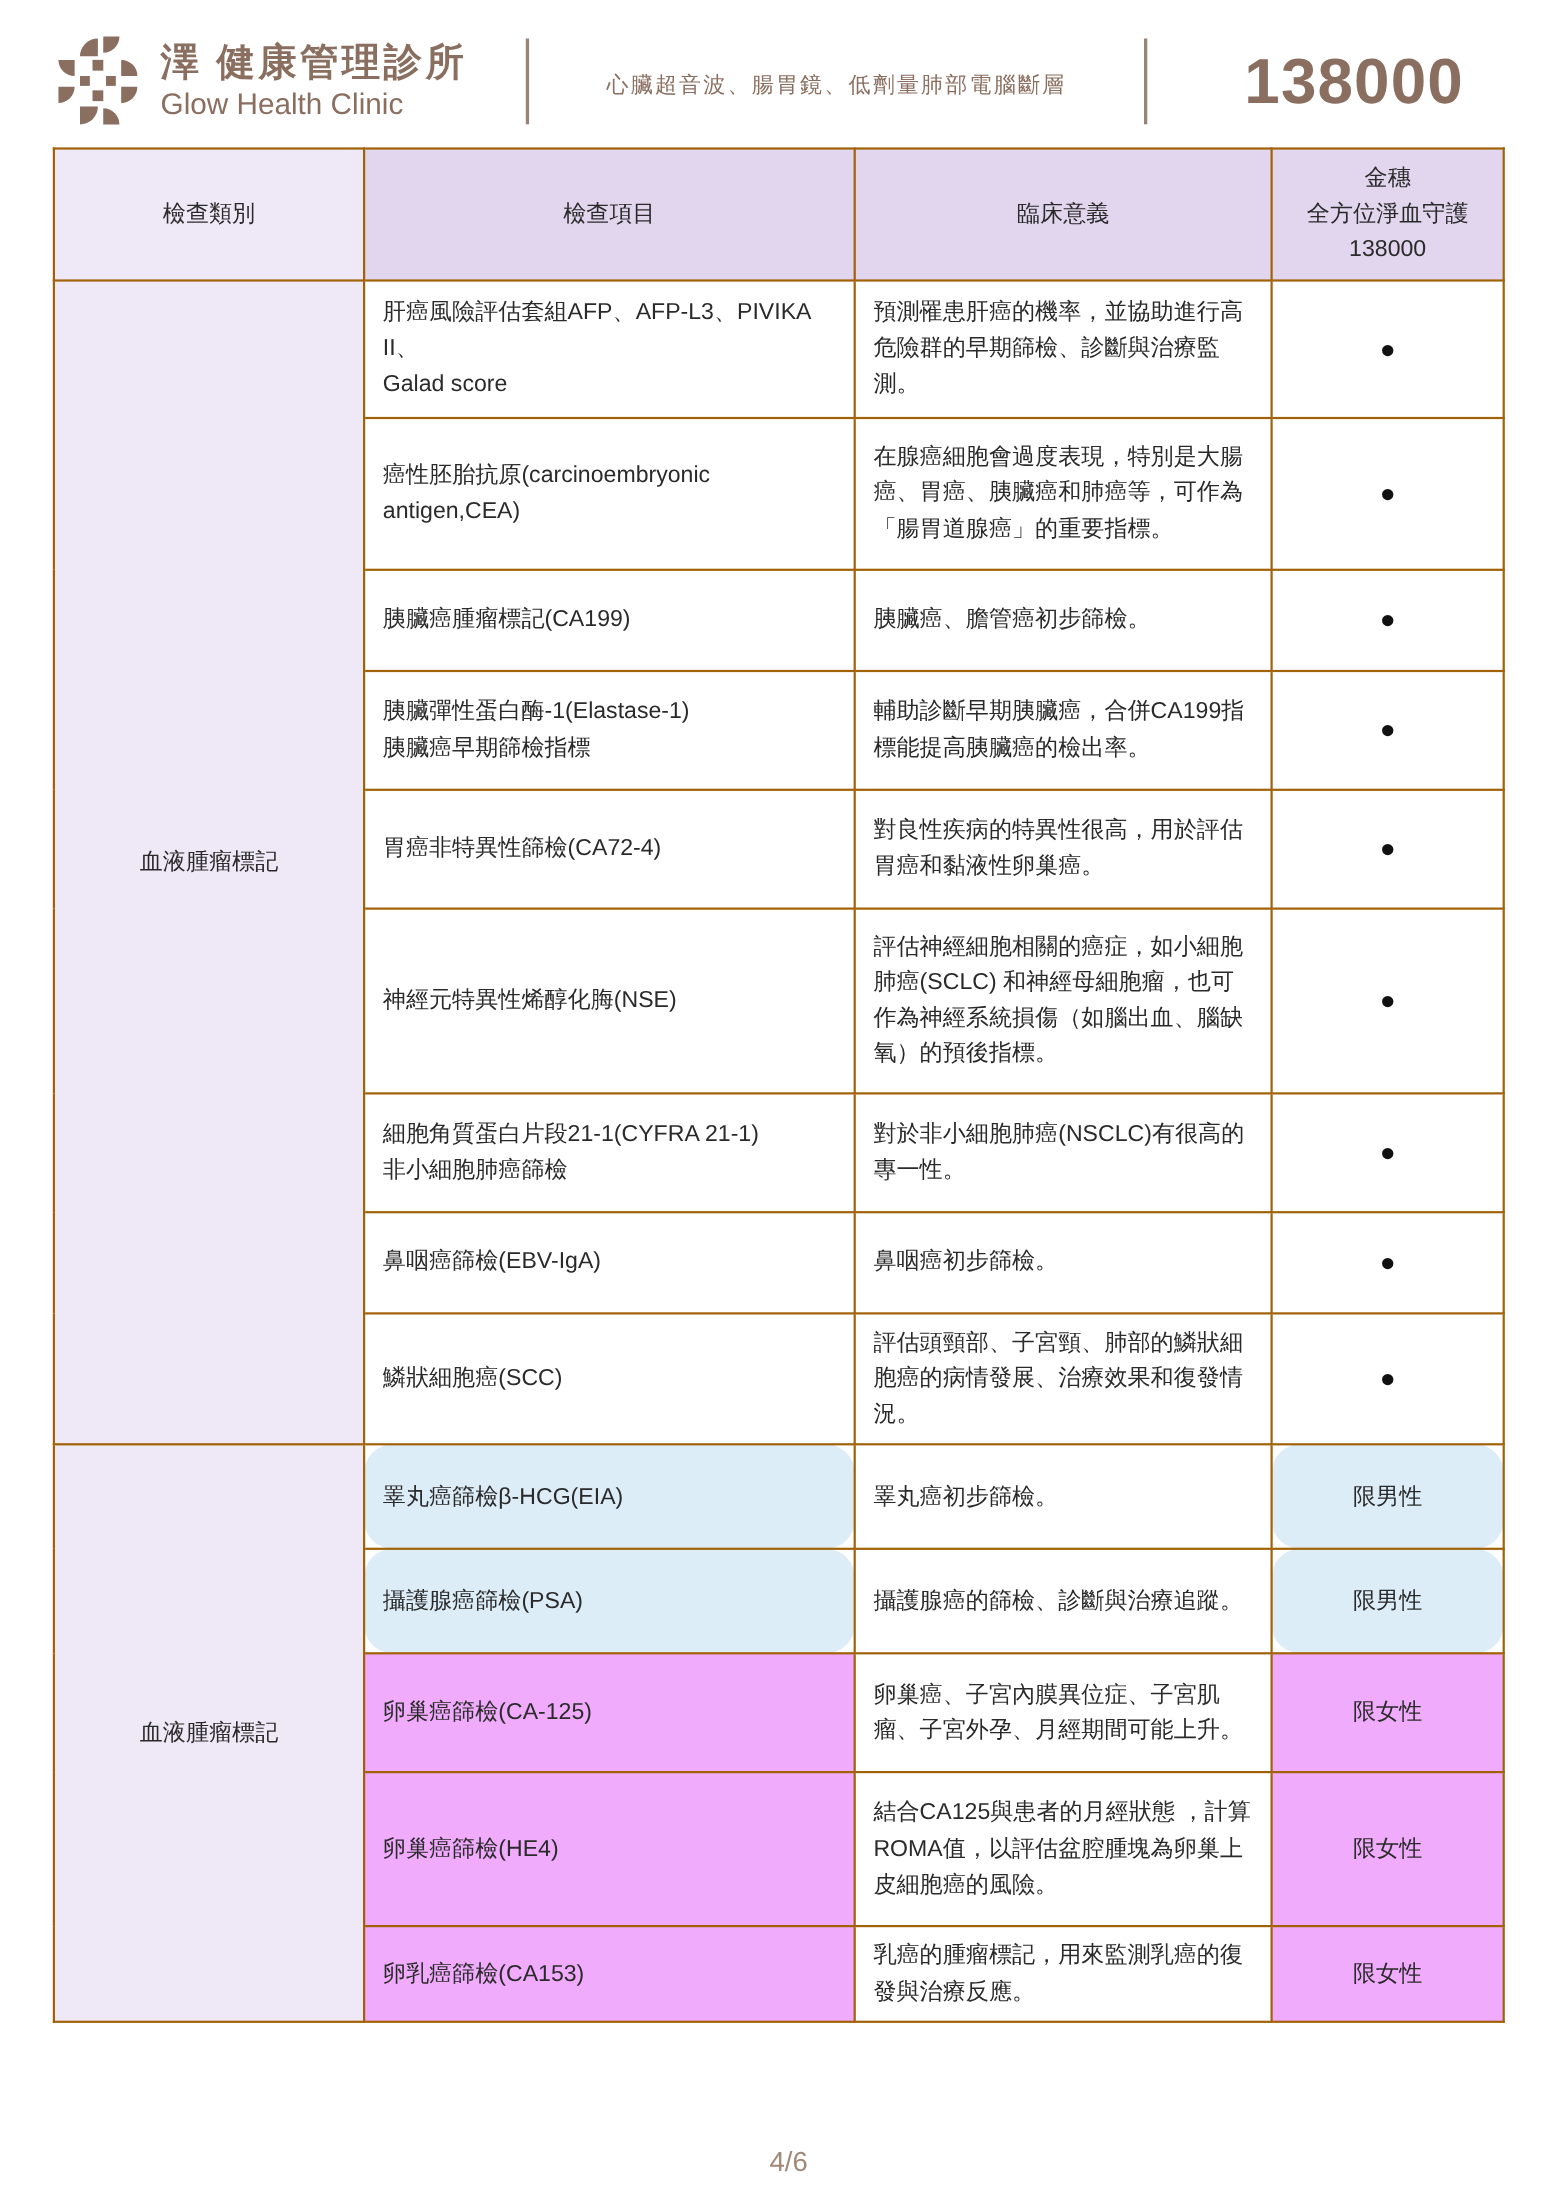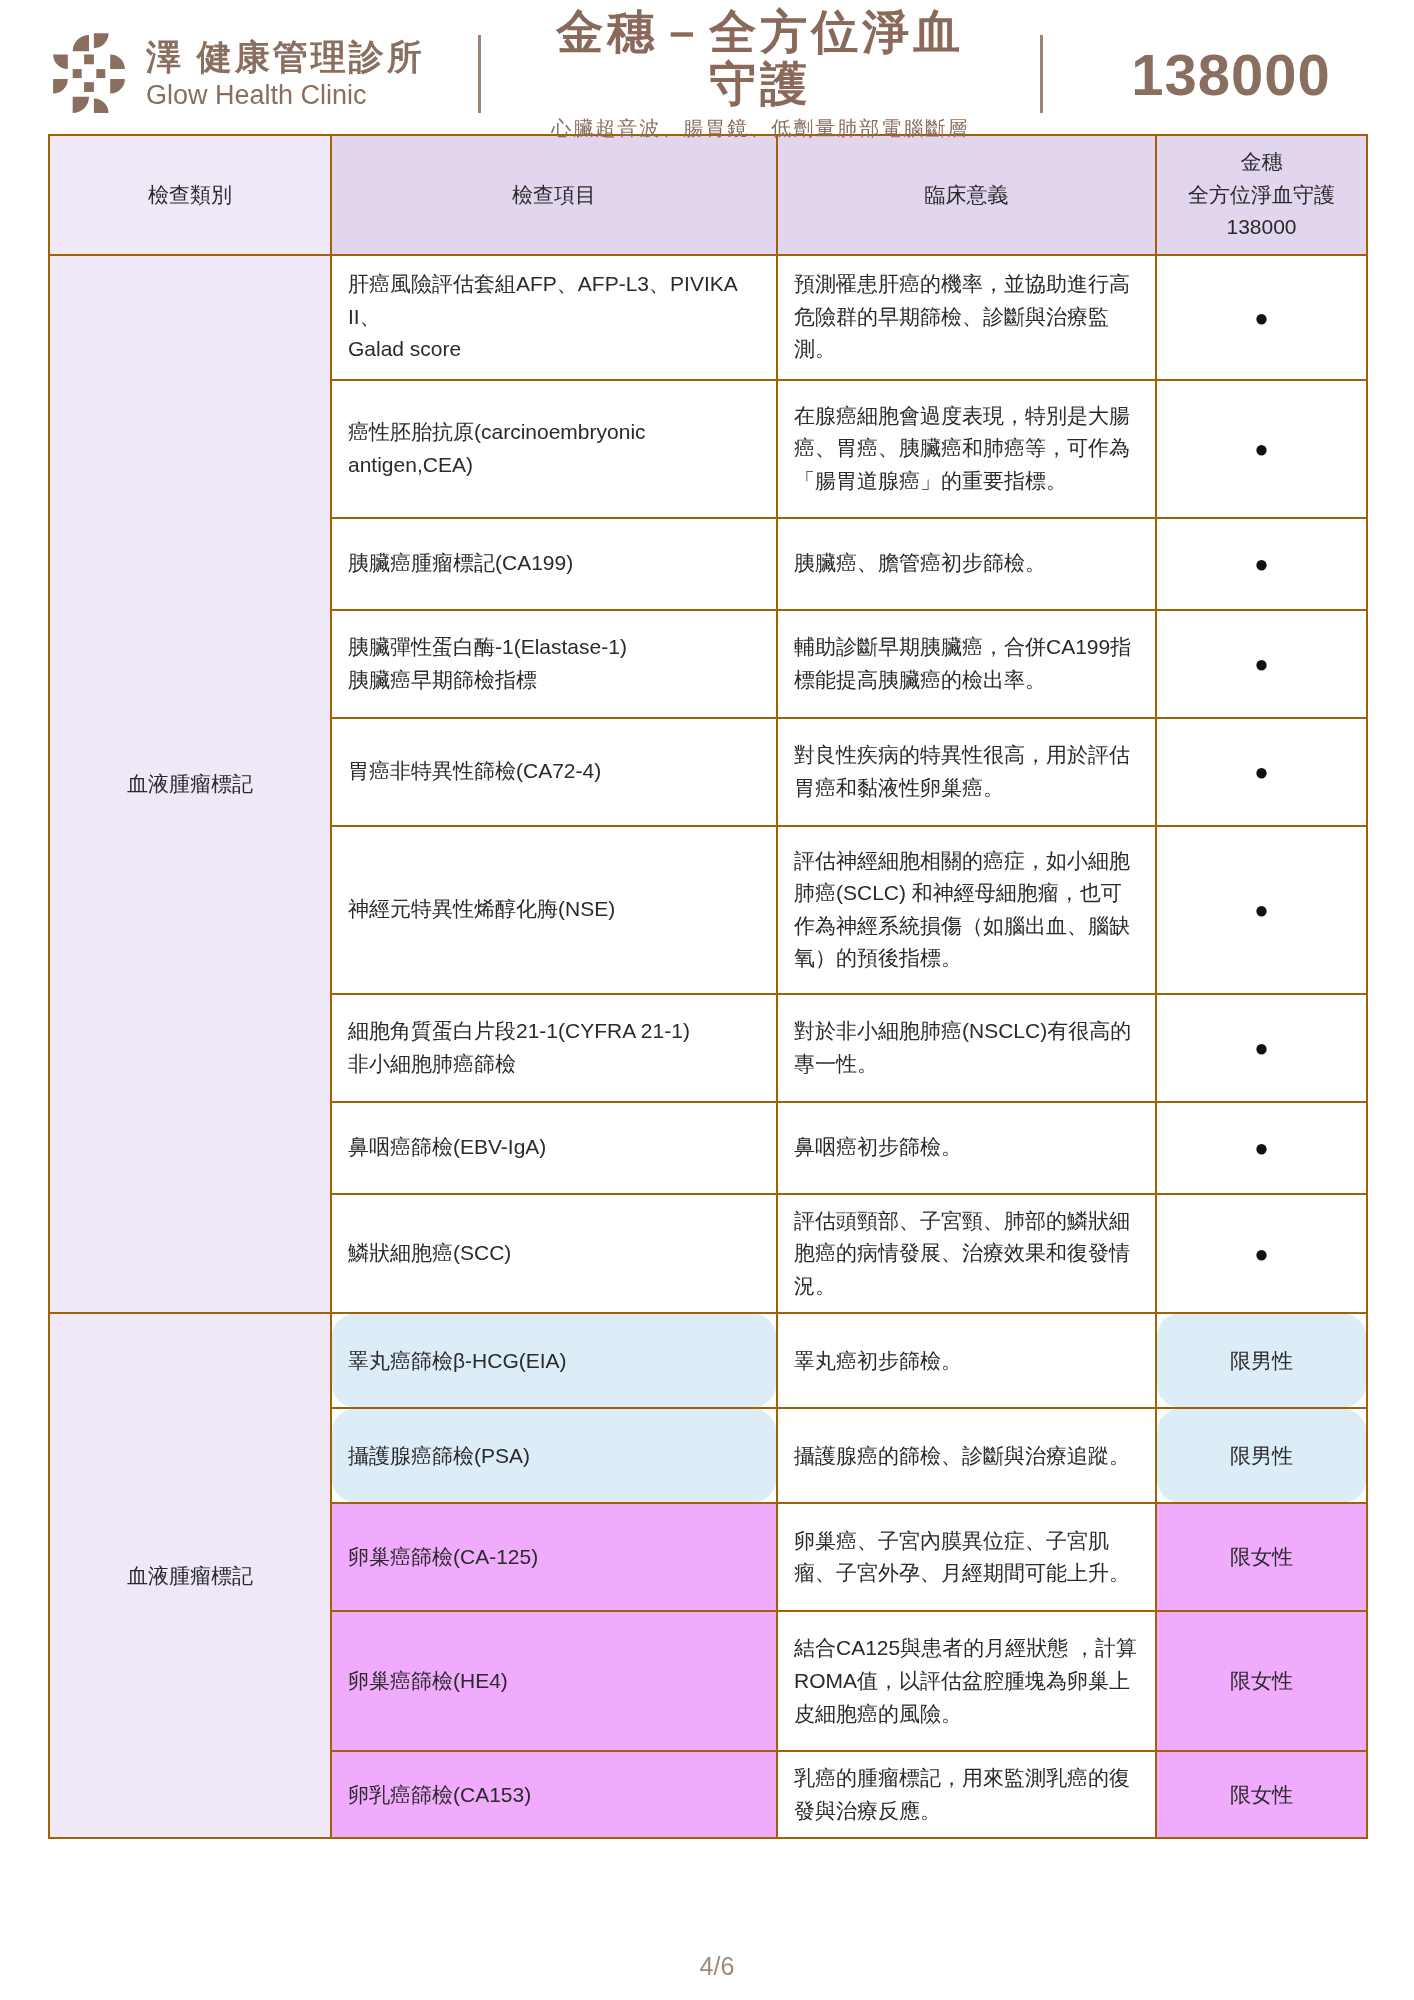--- a/index.html
+++ b/index.html
@@ -75,21 +75,20 @@
         <path d="M56 84 A18 18 0 0 1 74 102 L56 102 Z"></path>
       </g>
     </svg>
     <div class="clinic-names">
       <span class="clinic-zh">澤 健康管理診所</span>
       <span class="clinic-en">Glow Health Clinic</span>
     </div>
   </div>
   <div class="v-divider"></div>
   <div class="title-block">
-    <div class="pkg-title">金穗－全方位淨血守護</div>
     <div class="pkg-subtitle">心臟超音波、腸胃鏡、低劑量肺部電腦斷層</div>
   </div>
   <div class="v-divider"></div>
   <div class="pkg-price">138000</div>
 </div>
 
 <table class="pkg-table">
   <colgroup>
     <col style="width:282px">
       <col style="width:446px">

